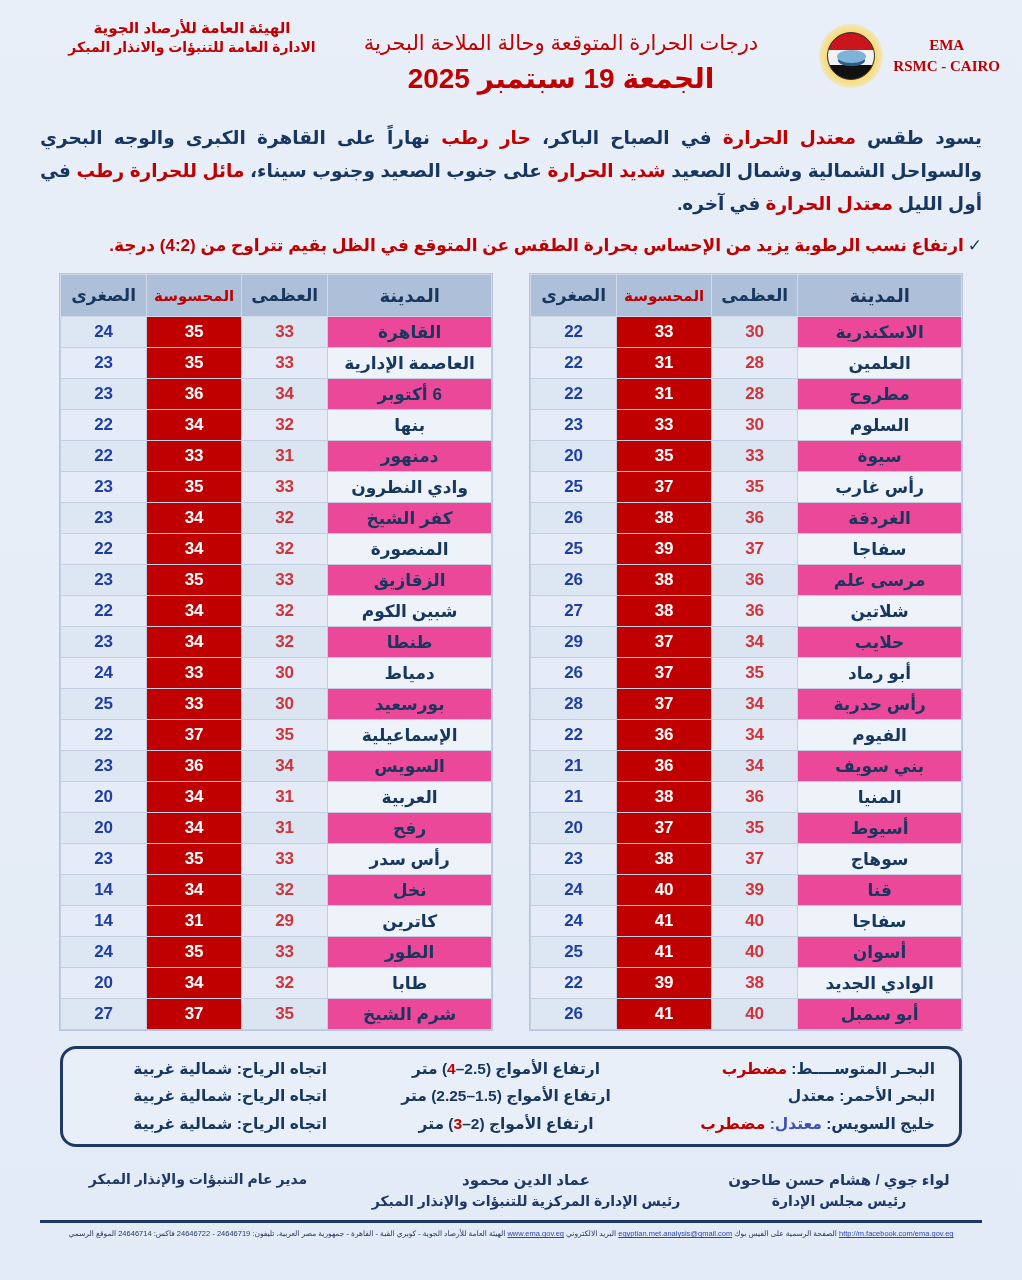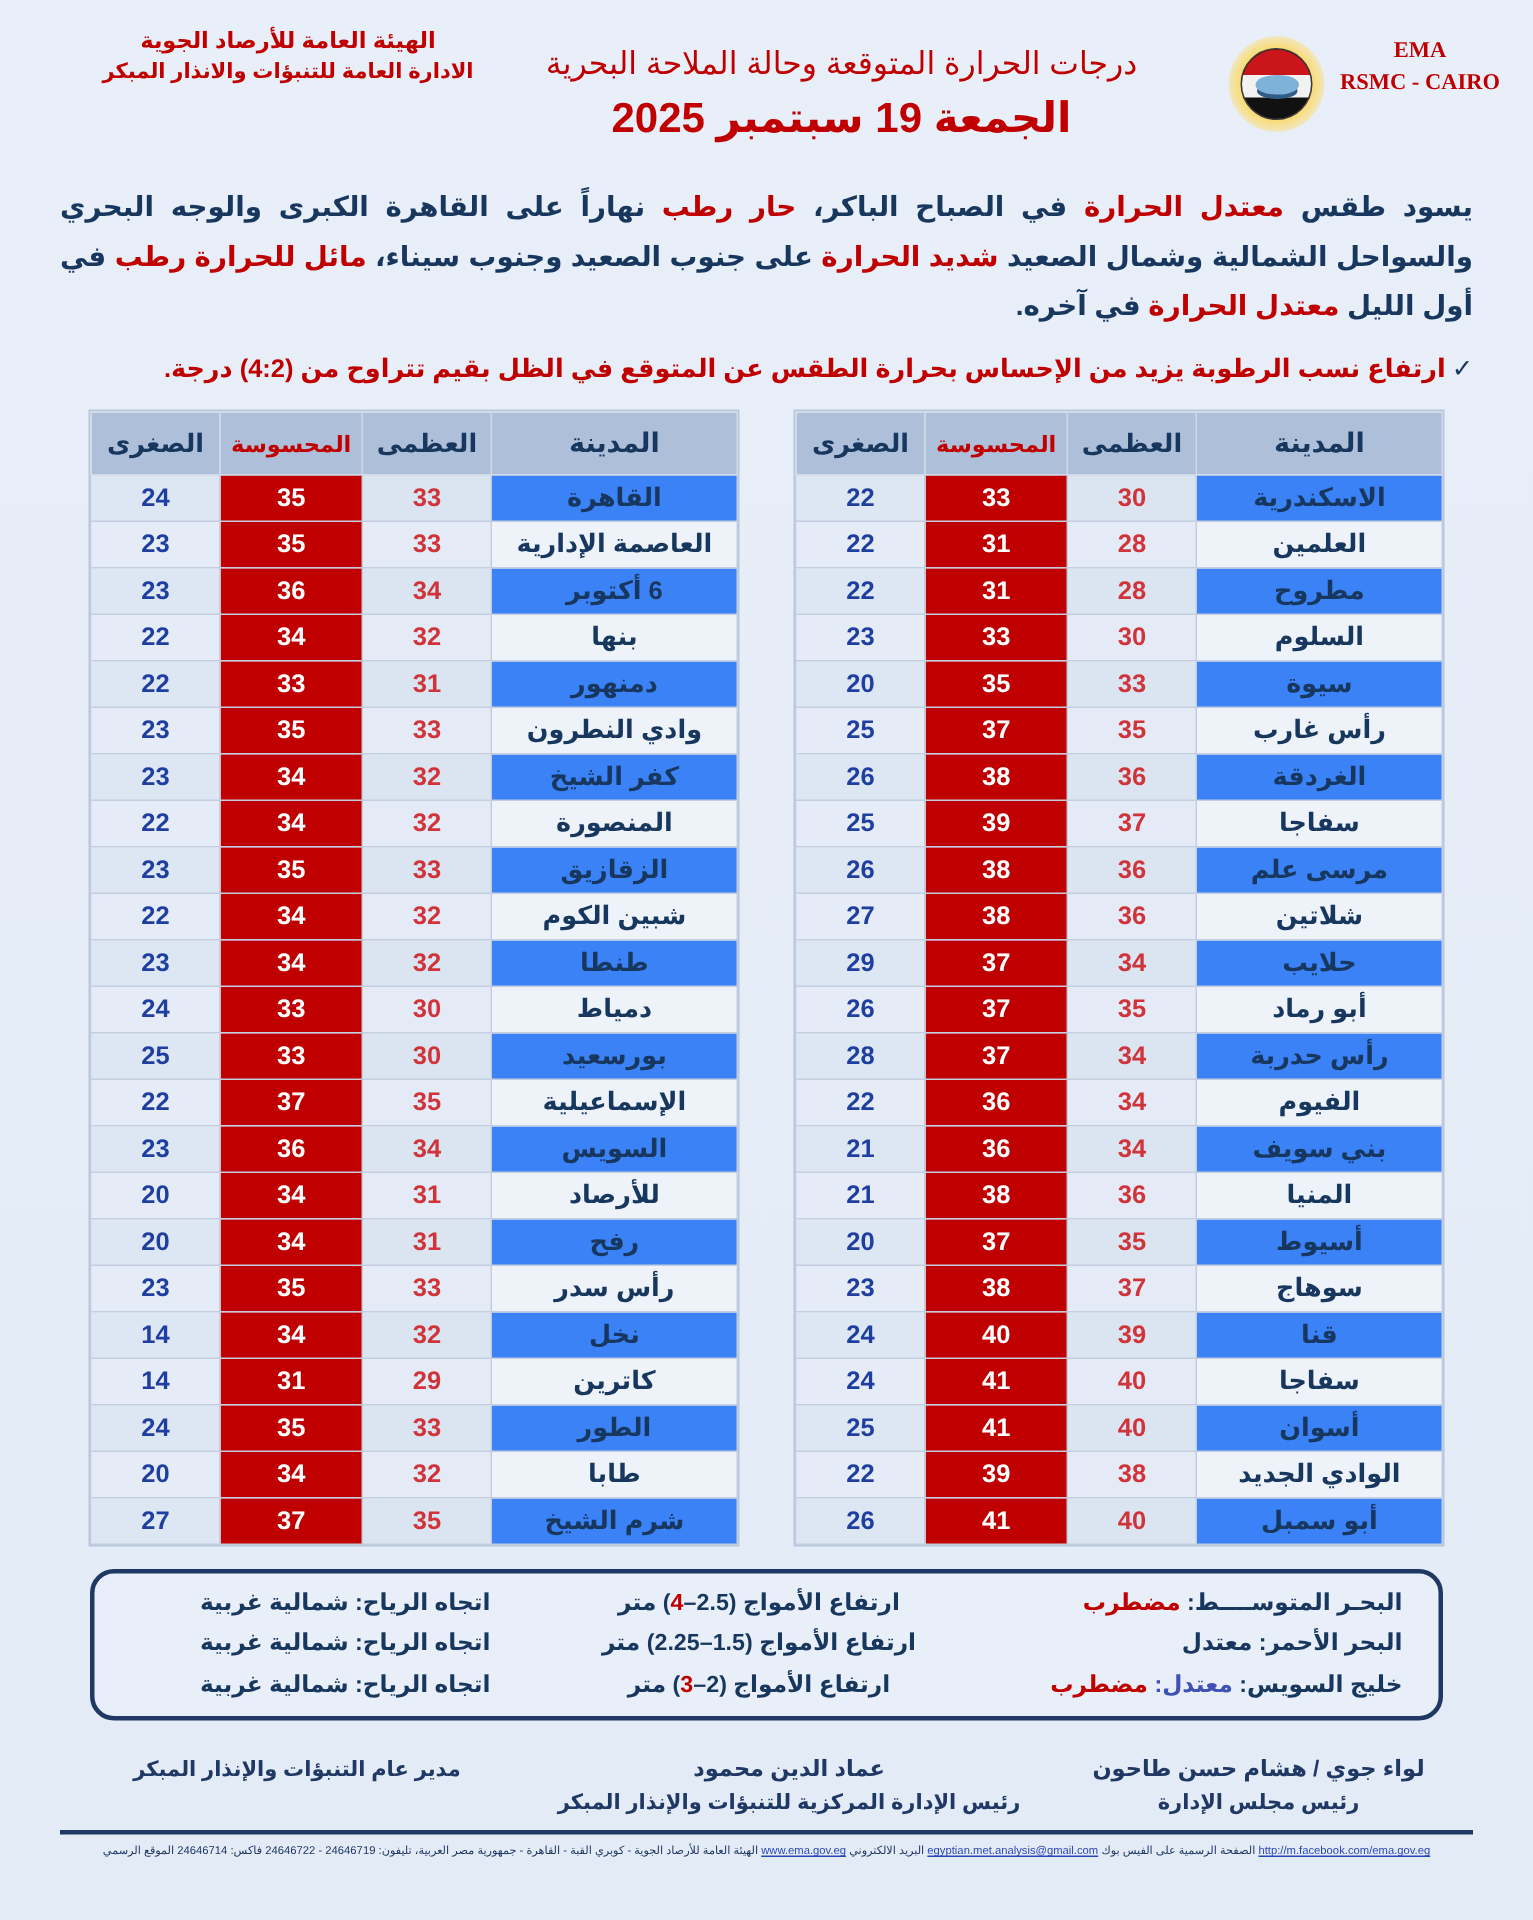--- a/index.html
+++ b/index.html
@@ -51,20 +51,21 @@
   }
   .title-date {
     font-size: 28px; font-weight: bold; color: #c00000;
     margin-top: 6px;
   }
 
   .ema-block {
     width: 250px;
     display: flex;
     flex-direction: row;
+    align-items: center;
     justify-content: flex-start;
     gap: 10px;
     padding-top: 14px;
   }
   .ema-text {
     color: #c00000; font-weight: bold; font-size: 15px;
     line-height: 1.4; text-align: center; direction: ltr;
     font-family: "Liberation Serif", serif;
   }
   .logo {
@@ -153,21 +154,21 @@
   table.temps tbody td {
     height: 31px;
     border: 1px solid #c3cee0;
     text-align: center;
     font-weight: bold;
     font-size: 17px;
     vertical-align: middle;
     padding: 0 4px;
   }
   td.city {
-    background: #3b82f6;
+    background: #ec4899;
     color: #17375e;
     font-size: 16.5px;
     text-align: center;
   }
   td.tmax {
     background: #dbe5f1;
     color: #d0343a;
     font-size: 18px;
   }
   td.tfeel {
@@ -549,21 +550,21 @@
             <td class="tfeel">37</td>
             <td class="tmin">22</td>
           </tr>
           <tr>
             <td class="city">السويس</td>
             <td class="tmax">34</td>
             <td class="tfeel">36</td>
             <td class="tmin">23</td>
           </tr>
           <tr>
-            <td class="city">للأرصاد</td>
+            <td class="city">العربية</td>
             <td class="tmax">31</td>
             <td class="tfeel">34</td>
             <td class="tmin">20</td>
           </tr>
           <tr>
             <td class="city">رفح</td>
             <td class="tmax">31</td>
             <td class="tfeel">34</td>
             <td class="tmin">20</td>
           </tr>

